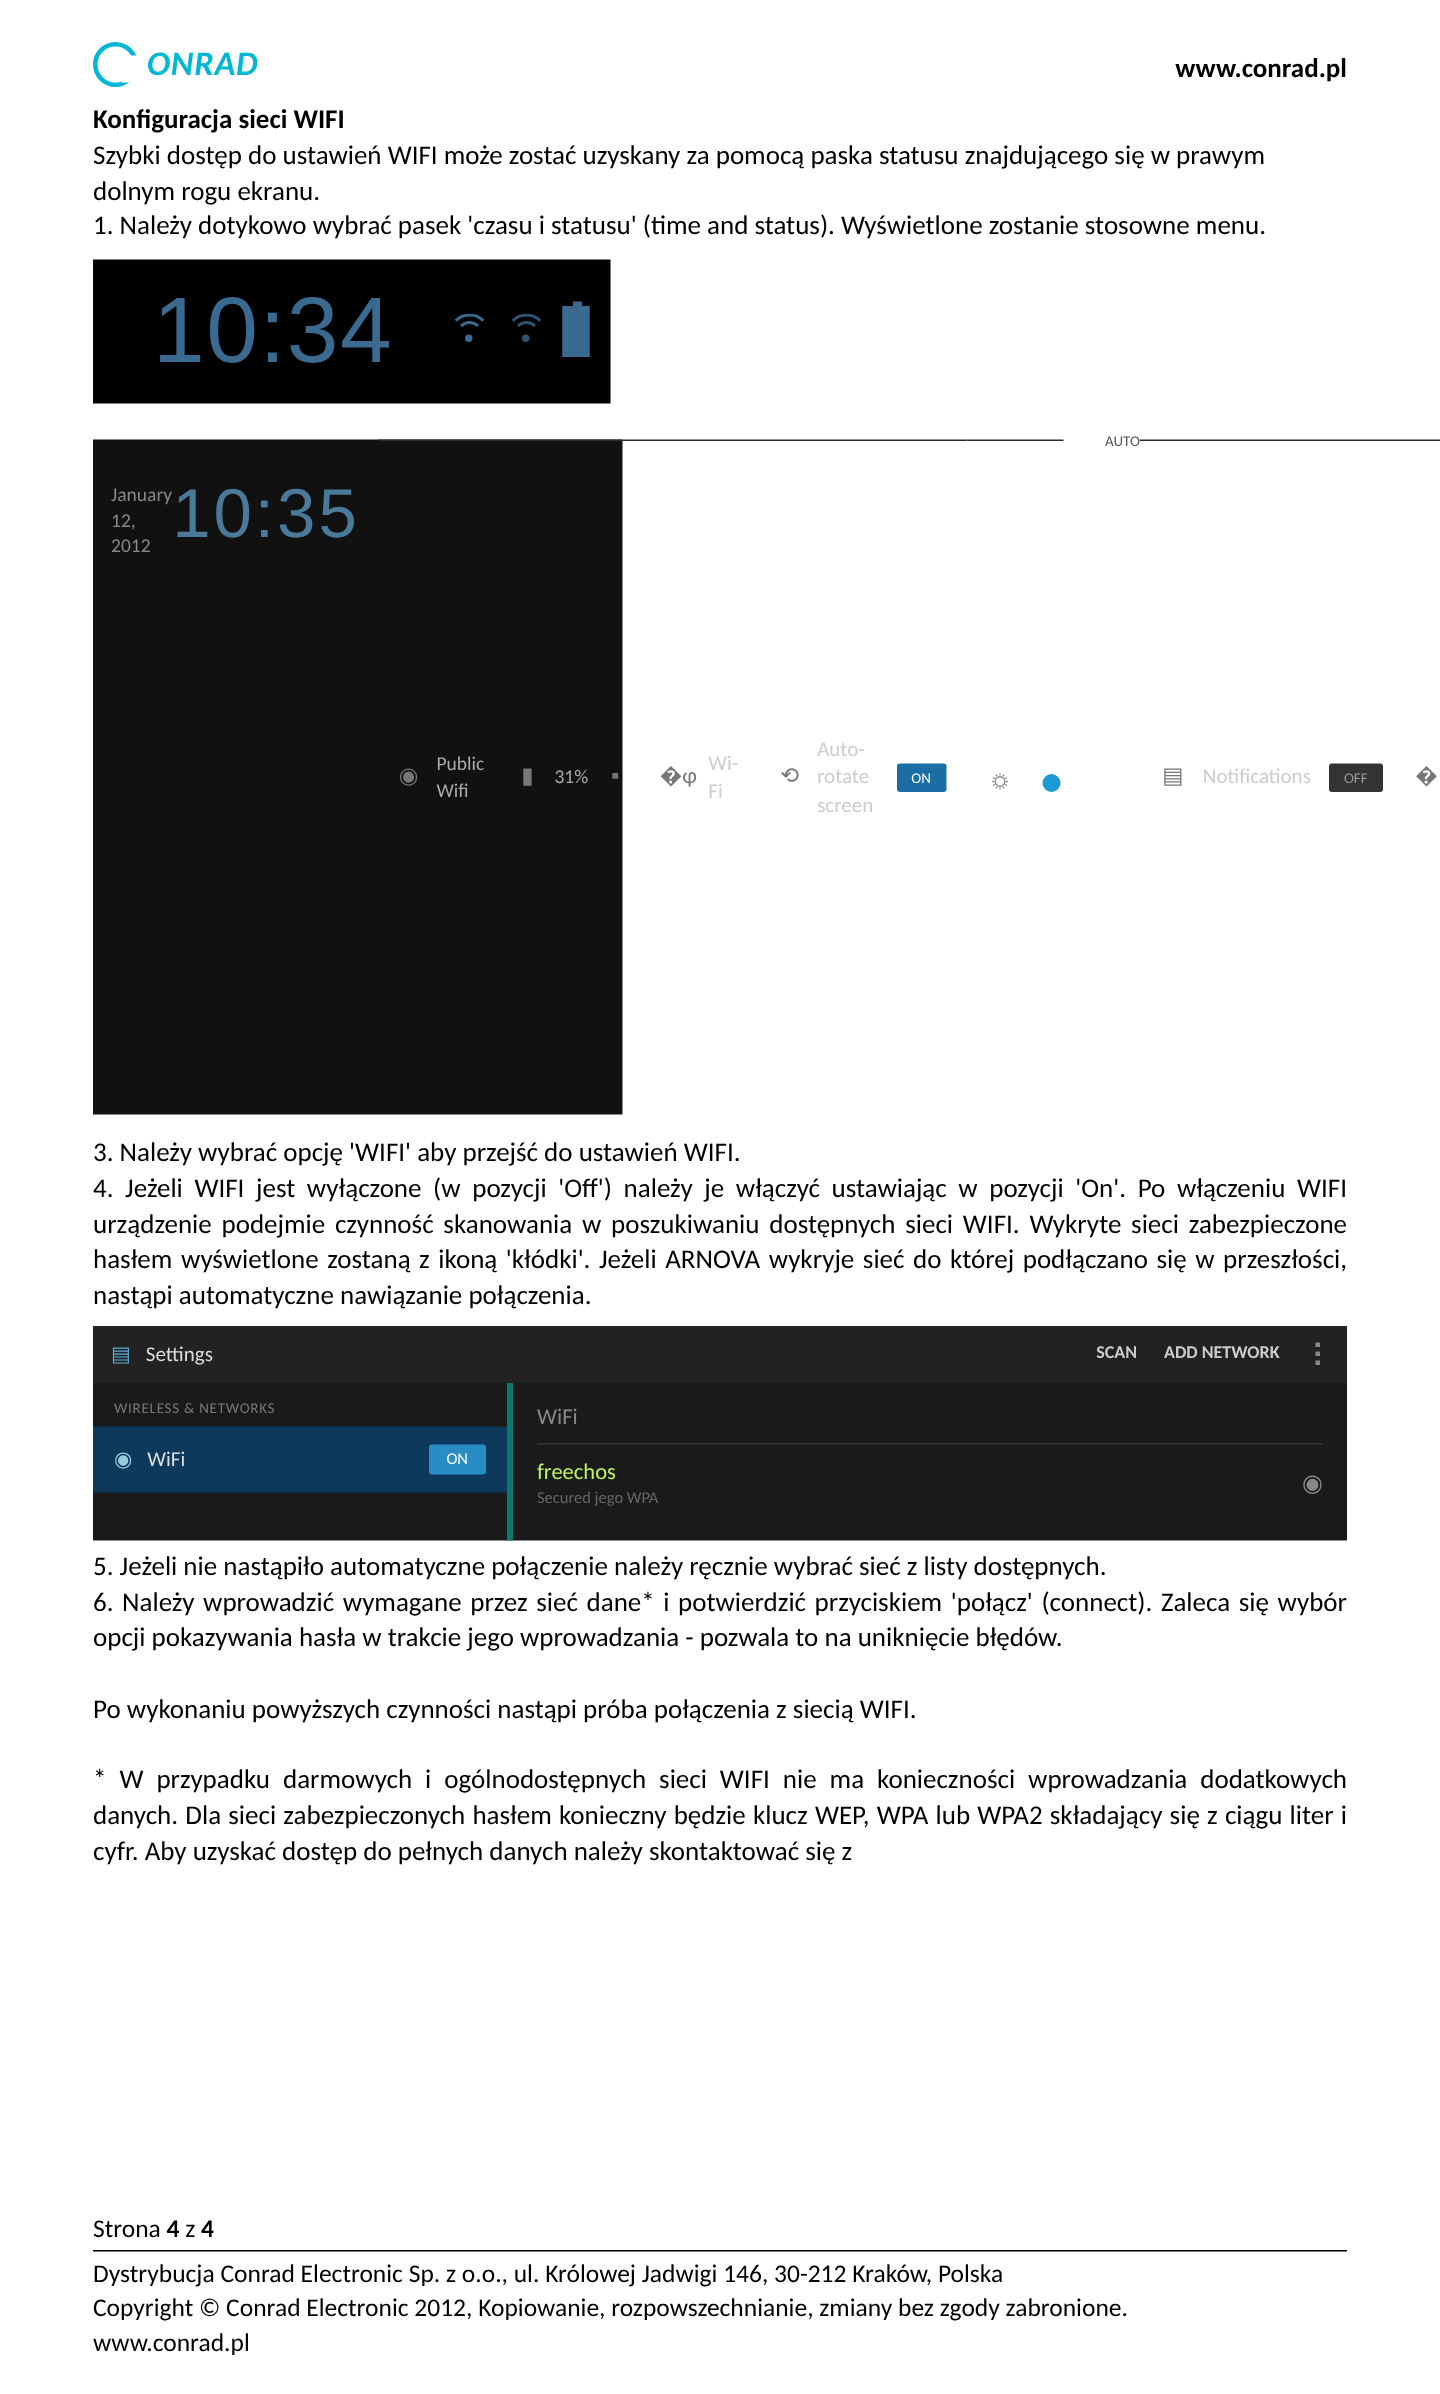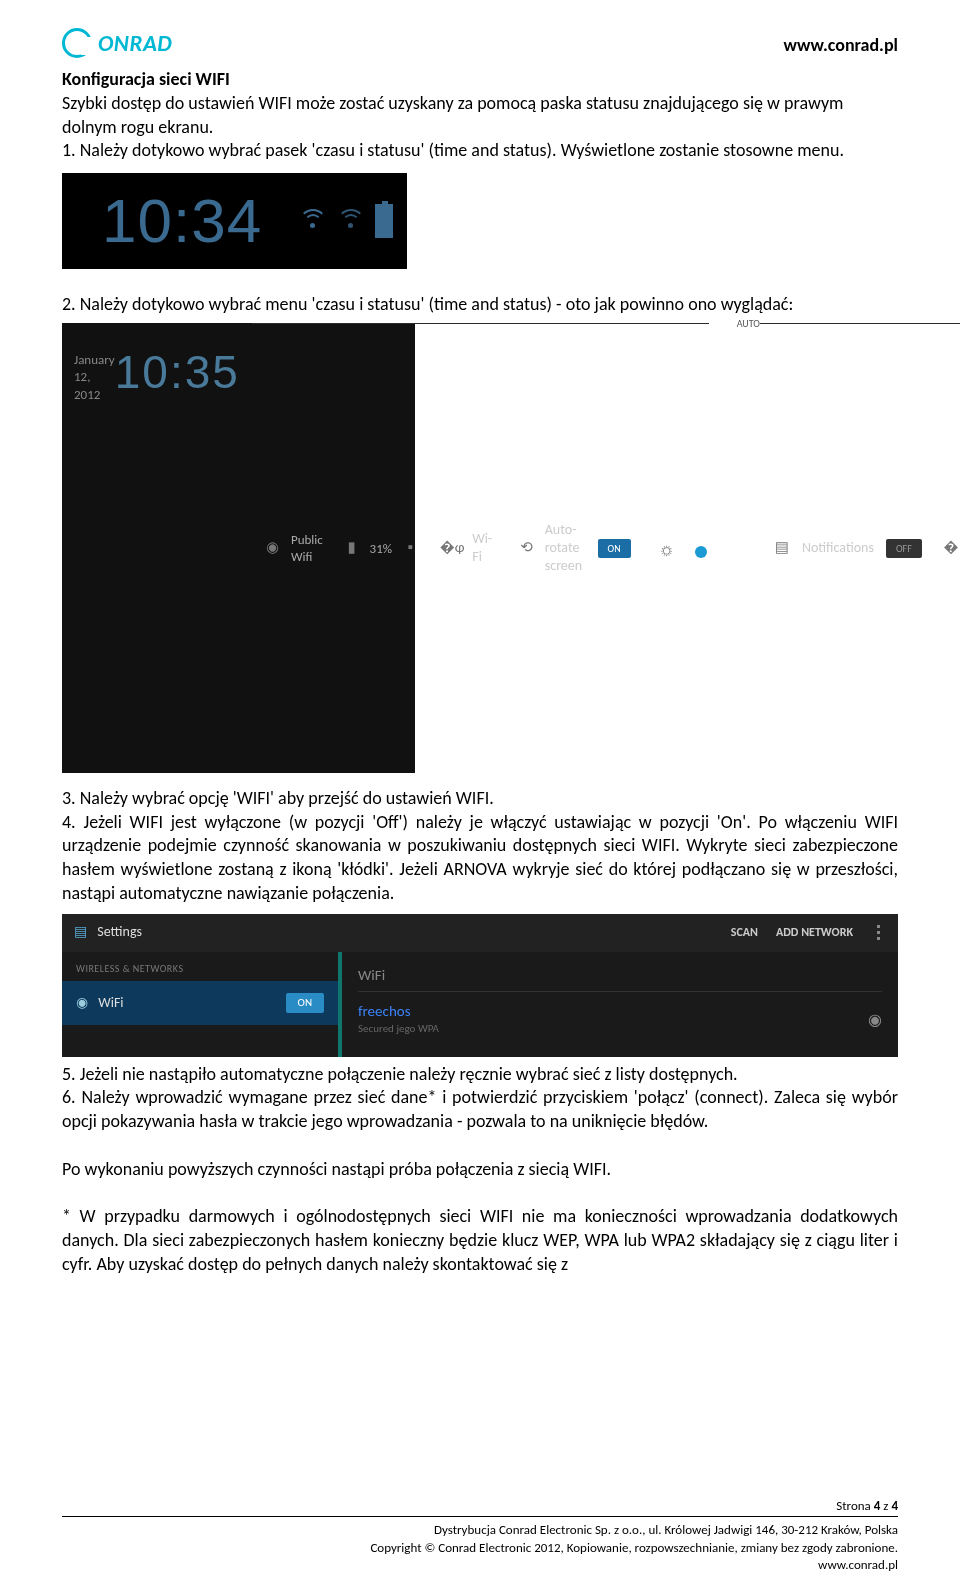--- a/index.html
+++ b/index.html
@@ -126,30 +126,30 @@
   .ss3-dots { display:flex; flex-direction:column; gap:3px; padding:0 6px; }
   .ss3-dots span { width:3px; height:3px; background:#888; }
   .ss3-body { flex:1; display:flex; }
   .ss3-left { width:280px; border-right:4px solid #0f766e; }
   .ss3-cat { font-size:10px; color:#777; padding:10px 14px 6px; letter-spacing:0.5px; }
   .ss3-wifi { background:#0d3a5c; padding:12px 14px; display:flex; align-items:center; gap:10px; }
   .ss3-wifi .toggle { margin-left:auto; background:#2a8cc4; color:#fff; font-size:11px; padding:3px 12px; border-radius:2px; }
   .ss3-right { flex:1; padding:8px 16px; }
   .ss3-rhead { color:#888; font-size:15px; padding:6px 0; border-bottom:1px solid #333; }
   .ss3-net { padding:10px 0 0 0; display:flex; align-items:center; }
-  .ss3-net-name { color:#3b82f6; font-size:15px; }
+  .ss3-net-name { color:#bef264; font-size:15px; }
   .ss3-net-sub { color:#666; font-size:11px; }
   .ss3-wifi-icon { margin-left:auto; color:#888; font-size:16px; }
 
   .footer {
     position:absolute;
     bottom: 22px;
     left:62px; right:62px;
-    text-align:right;
-    font-size:13px;
+    text-align:left;
+    font-size:17px;
     line-height:1.35;
   }
   .footer hr { border:none; border-top:1px solid #000; margin-bottom:4px; }
   .page-num { margin-bottom:2px; }
 </style>
 </head>
 <body>
 
 <div class="header-row">
   <div class="logo">
@@ -175,21 +175,20 @@
         </div>
       <div class="wifi-glyph" style="opacity:.8">
           <span class="a1"></span>
           <span class="a2"></span>
           <span class="dot"></span>
         </div>
       <div class="batt"></div>
     </div>
   </div>
 
-  <p>2. Należy dotykowo wybrać menu 'czasu i statusu' (time and status) - oto jak powinno ono wyglądać:</p>
 
   
   <div class="ss2">
     <div class="ss2-top">
       <div class="ss2-date">January 12, 2012</div>
       <div class="ss2-bigtime">10:35</div>
     </div>
     <div class="ss2-row wifi-status">
       <span class="ss2-icon">◉</span>
       <span>Public Wifi</span>

